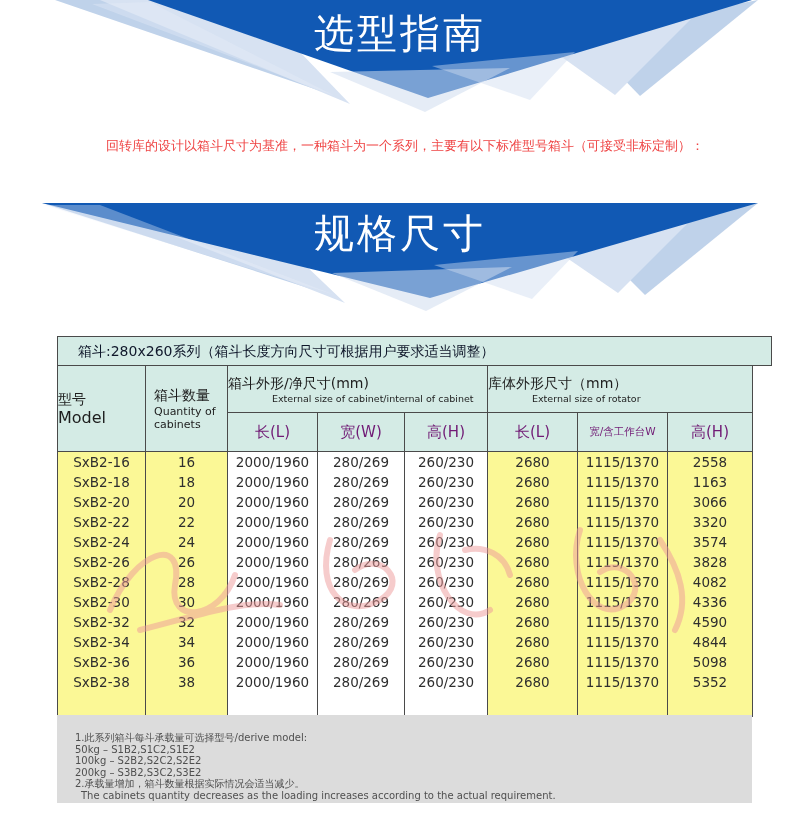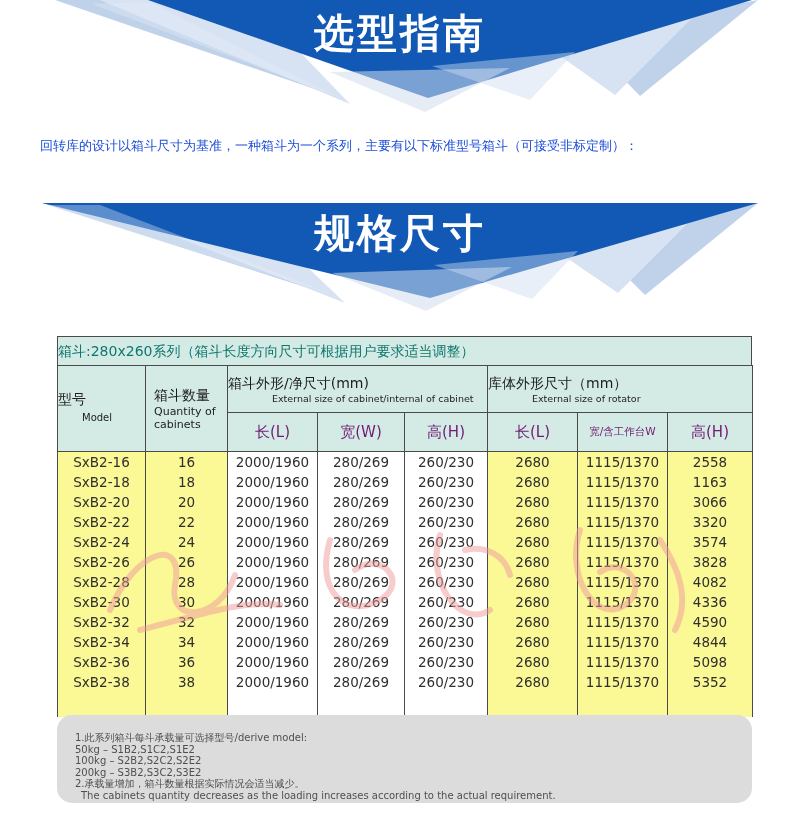--- a/index.html
+++ b/index.html
@@ -3,58 +3,58 @@
 <meta charset="utf-8">
 <style>
   html,body{margin:0;padding:0;background:#ffffff;}
   #page{position:relative;width:800px;height:817px;background:#fff;overflow:hidden;
         font-family:"DejaVu Sans","Liberation Sans",sans-serif;}
 
   
   .banner{position:absolute;left:0;width:800px;pointer-events:none;}
   .banner svg{display:block;}
   .banner-title{position:absolute;left:0;width:800px;text-align:center;color:#ffffff;
-    font-size:40px;font-weight:700;letter-spacing:3px;}
+    font-size:40px;font-weight:400;letter-spacing:3px;}
   #banner1{top:0;height:118px;}
   #banner1 .banner-title{top:6px;}
   #banner2{top:195px;height:118px;}
   #banner2 .banner-title{top:11px;}
 
   
-  .intro{position:absolute;left:40px;top:137px;width:730px;font-size:13px;color:#1d4ed8;}
+  .intro{position:absolute;left:40px;top:137px;width:730px;font-size:13px;color:#ef4444;text-align:center;}
 
   
   .tbl-title{position:absolute;left:57px;top:336px;width:693px;height:28px;
     background:#d4ebe5;border:1px solid #4a4a4a;line-height:28px;font-size:14px;
-    color:#0f766e;padding-left:0;box-sizing:content-box;}
+    color:#0f172a;padding-left:20px;box-sizing:content-box;}
   table.spec{position:absolute;left:57px;top:365px;border-collapse:collapse;
     table-layout:fixed;width:695px;}
   table.spec th,table.spec td{padding:0;margin:0;overflow:hidden;white-space:nowrap;}
 
   .hrow1 th{background:#d4ebe5;border:1px solid #4a4a4a;vertical-align:middle;
     font-weight:normal;color:#1d1d1d;text-align:left;}
   .hrow2 th{background:#d4ebe5;border:1px solid #4a4a4a;height:38px;
     font-weight:normal;color:#701a75;text-align:center;font-size:15px;}
   th.merged{height:84px;padding-left:12px;}
   th.group{height:46px;padding-left:8px;}
   .cn{font-size:14px;line-height:19px;}
-  .en{font-size:10px;line-height:18px;margin-left:24px;}
+  .en{font-size:16px;line-height:18px;}
   .en-sm{font-size:9.5px;line-height:11px;padding-left:44px;}
   .qty-en{font-size:11px;line-height:13px;white-space:normal;width:66px;}
   th.sub-wide{font-size:10.5px;}
 
   table.spec td{height:20px;text-align:center;font-size:13.5px;color:#2e2e2e;
     border-left:1px solid #4a4a4a;border-right:1px solid #4a4a4a;}
   td.c0,td.c1,td.c5,td.c6,td.c7{background:#fbf896;}
   td.c2,td.c3,td.c4{background:#ffffff;}
   tr.empty-row td{height:25px;}
 
   
   .notes-panel{position:absolute;left:57px;top:715px;width:695px;height:88px;
-    background:#dcdcdc;box-sizing:border-box;padding:17px 0 0 18px;border-radius:15px;}
+    background:#dcdcdc;box-sizing:border-box;padding:17px 0 0 18px;}
   .note-line{font-size:10px;line-height:11.5px;color:#4f4f4f;}
   .note-line:last-child{padding-left:6px;}
 
   
   .watermark{position:absolute;left:80px;top:480px;pointer-events:none;opacity:.5;}
 </style>
 </head>
 <body>
 
 <div id="page">

